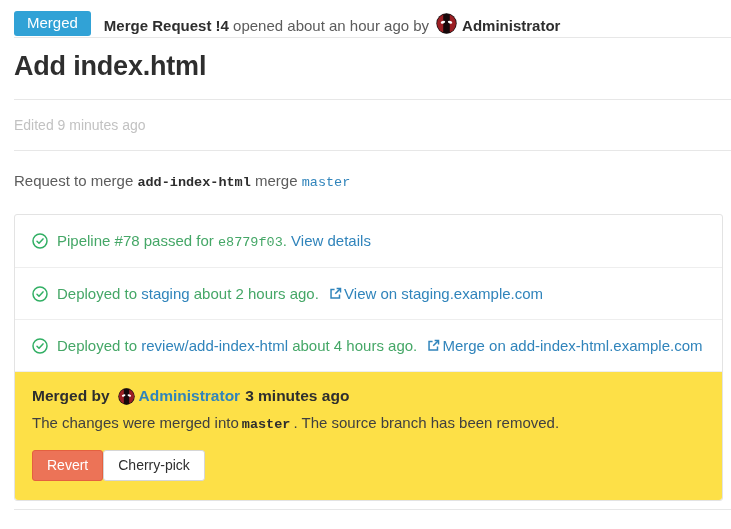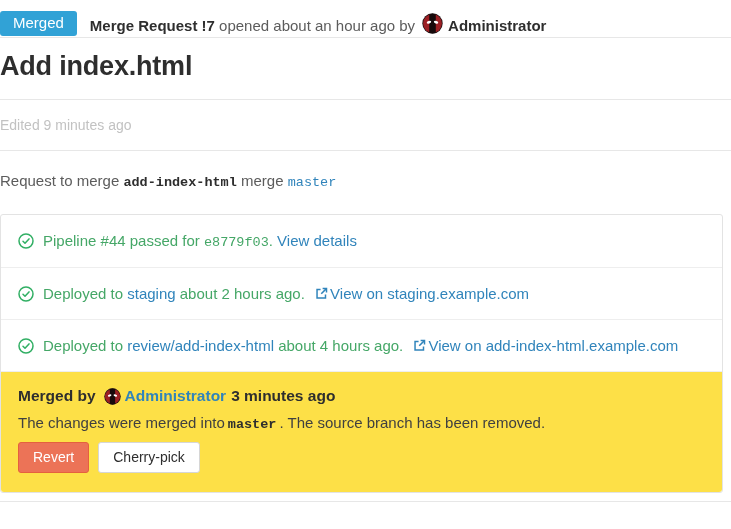--- a/index.html
+++ b/index.html
@@ -1,18 +1,18 @@
 <!DOCTYPE html>
 <html><head>
 <meta charset="utf-8">
 <style>
   * { margin:0; padding:0; box-sizing:border-box; }
   html,body { width:731px; height:529px; background:#fff; overflow:hidden; }
   body { font-family:"Liberation Sans", sans-serif; color:#2e2e2e; font-size:15px; }
-  .page { padding-left:0; }
+  .page { padding-left:14px; }
 
   .rule { border-top:1px solid #e7e7e7; height:0; }
 
   
   .mr-header { display:flex; align-items:center; padding-top:10px; height:37px; }
   .status-badge {
     background:#31a2d6; color:#fff; font-size:15px; font-weight:400;
     padding:4px 13px 5px; border-radius:3px; line-height:1.1;
   }
   .mr-header .htext { margin-left:13px; color:#5c5c5c; }
@@ -45,36 +45,36 @@
   .green-mono { color:#45a767; }
   .env-link { color:#45a767; text-decoration:none; }
 
   
   .widget-footer { background:#fde047; padding:15px 17px 19px; border-radius:0 0 3px 3px; }
   .merged-by { font-weight:700; font-size:15.5px; color:#2e2e2e; display:flex; align-items:center; }
   .merged-by .avatar { width:17px; height:17px; margin:0 4px 0 8px; }
   .merged-by a { color:#3084bb; text-decoration:none; font-weight:700; margin-right:5px; }
   .merged-msg { margin-top:9px; color:#404040; }
   .merged-msg code { font-weight:700; color:#2e2e2e; margin:0 3px; }
-  .btn-row { margin-top:10px; display:flex; gap:9px; }
+  .btn-row { margin-top:18px; display:flex; }
   .btn { font-family:"Liberation Sans",sans-serif; font-size:14px; border-radius:3px; padding:6px 14px 7px; cursor:pointer; }
   .btn-revert { background:#ec7357; border:1px solid #e5603f; color:#fff; }
   .btn-cherry { background:#fff; border:1px solid #d6d6d6; color:#2e2e2e; }
 
   .bottom-rule { border-top:1px solid #e7e7e7; margin-top:8px; }
 </style>
 </head>
 <body>
 
 <div class="page">
 
   <div class="mr-header">
     <span class="status-badge">Merged</span>
     <span class="htext">
-      <b>Merge Request !7</b>
+      <b>Merge Request !4</b>
       <span>opened about an hour ago by</span><span class="avatar"><svg viewBox="0 0 32 32" width="21" height="21">
           <defs>
               <clipPath id="av1">
                 <circle cx="16" cy="16" r="15"></circle>
               </clipPath>
             </defs>
           <circle cx="16" cy="16" r="15.5" fill="#1a1214"></circle>
           <circle cx="16" cy="16" r="14.3" fill="#9c1f24"></circle>
           <rect x="11" y="0" width="10" height="32" fill="#16090b" clip-path="url(#av1)"></rect>
           <ellipse cx="10.6" cy="14" rx="3.5" ry="2" fill="#fff" transform="rotate(-18 10.6 14)"></ellipse>
@@ -98,21 +98,21 @@
   </div>
 
   <div class="mr-widget">
 
     <div class="widget-row">
       <svg class="ci-icon" viewBox="0 0 16 16" fill="none" stroke="#31af64" stroke-width="1.5">
         <circle cx="8" cy="8" r="7"></circle>
           <path d="M5 8.3l2 2 4-4.4" stroke-linecap="round" stroke-linejoin="round"></path>
       </svg>
       <span>
-        <span>Pipeline #44 passed for</span>
+        <span>Pipeline #78 passed for</span>
         <span class="mono green-mono">e8779f03</span><span>.</span>
         <a href="#">View details</a>
       </span>
     </div>
 
     <div class="widget-row">
       <svg class="ci-icon" viewBox="0 0 16 16" fill="none" stroke="#31af64" stroke-width="1.5">
         <circle cx="8" cy="8" r="7"></circle>
           <path d="M5 8.3l2 2 4-4.4" stroke-linecap="round" stroke-linejoin="round"></path>
       </svg>
@@ -134,21 +134,21 @@
           <path d="M5 8.3l2 2 4-4.4" stroke-linecap="round" stroke-linejoin="round"></path>
       </svg>
       <span>
         <span>Deployed to</span>
         <a href="#" class="env-link">review/add-index-html</a>
         <span>about 4 hours ago.</span>
         <svg class="ext-icon" viewBox="0 0 14 14" fill="none" stroke="#3084bb" stroke-width="1.6">
           <path d="M6 2.7H2.2v9.1h9.1V8"></path>
             <path d="M8.2 1.6h4.2v4.2"></path>
             <path d="M12 2L6.7 7.3"></path>
-        </svg><a href="#">View on add-index-html.example.com</a>
+        </svg><a href="#">Merge on add-index-html.example.com</a>
       </span>
     </div>
 
     <div class="widget-footer">
       <div class="merged-by">
         <span>Merged by</span>
         <span class="avatar">
             <svg viewBox="0 0 32 32" width="17" height="17">
           <defs>
                 <clipPath id="av2">

